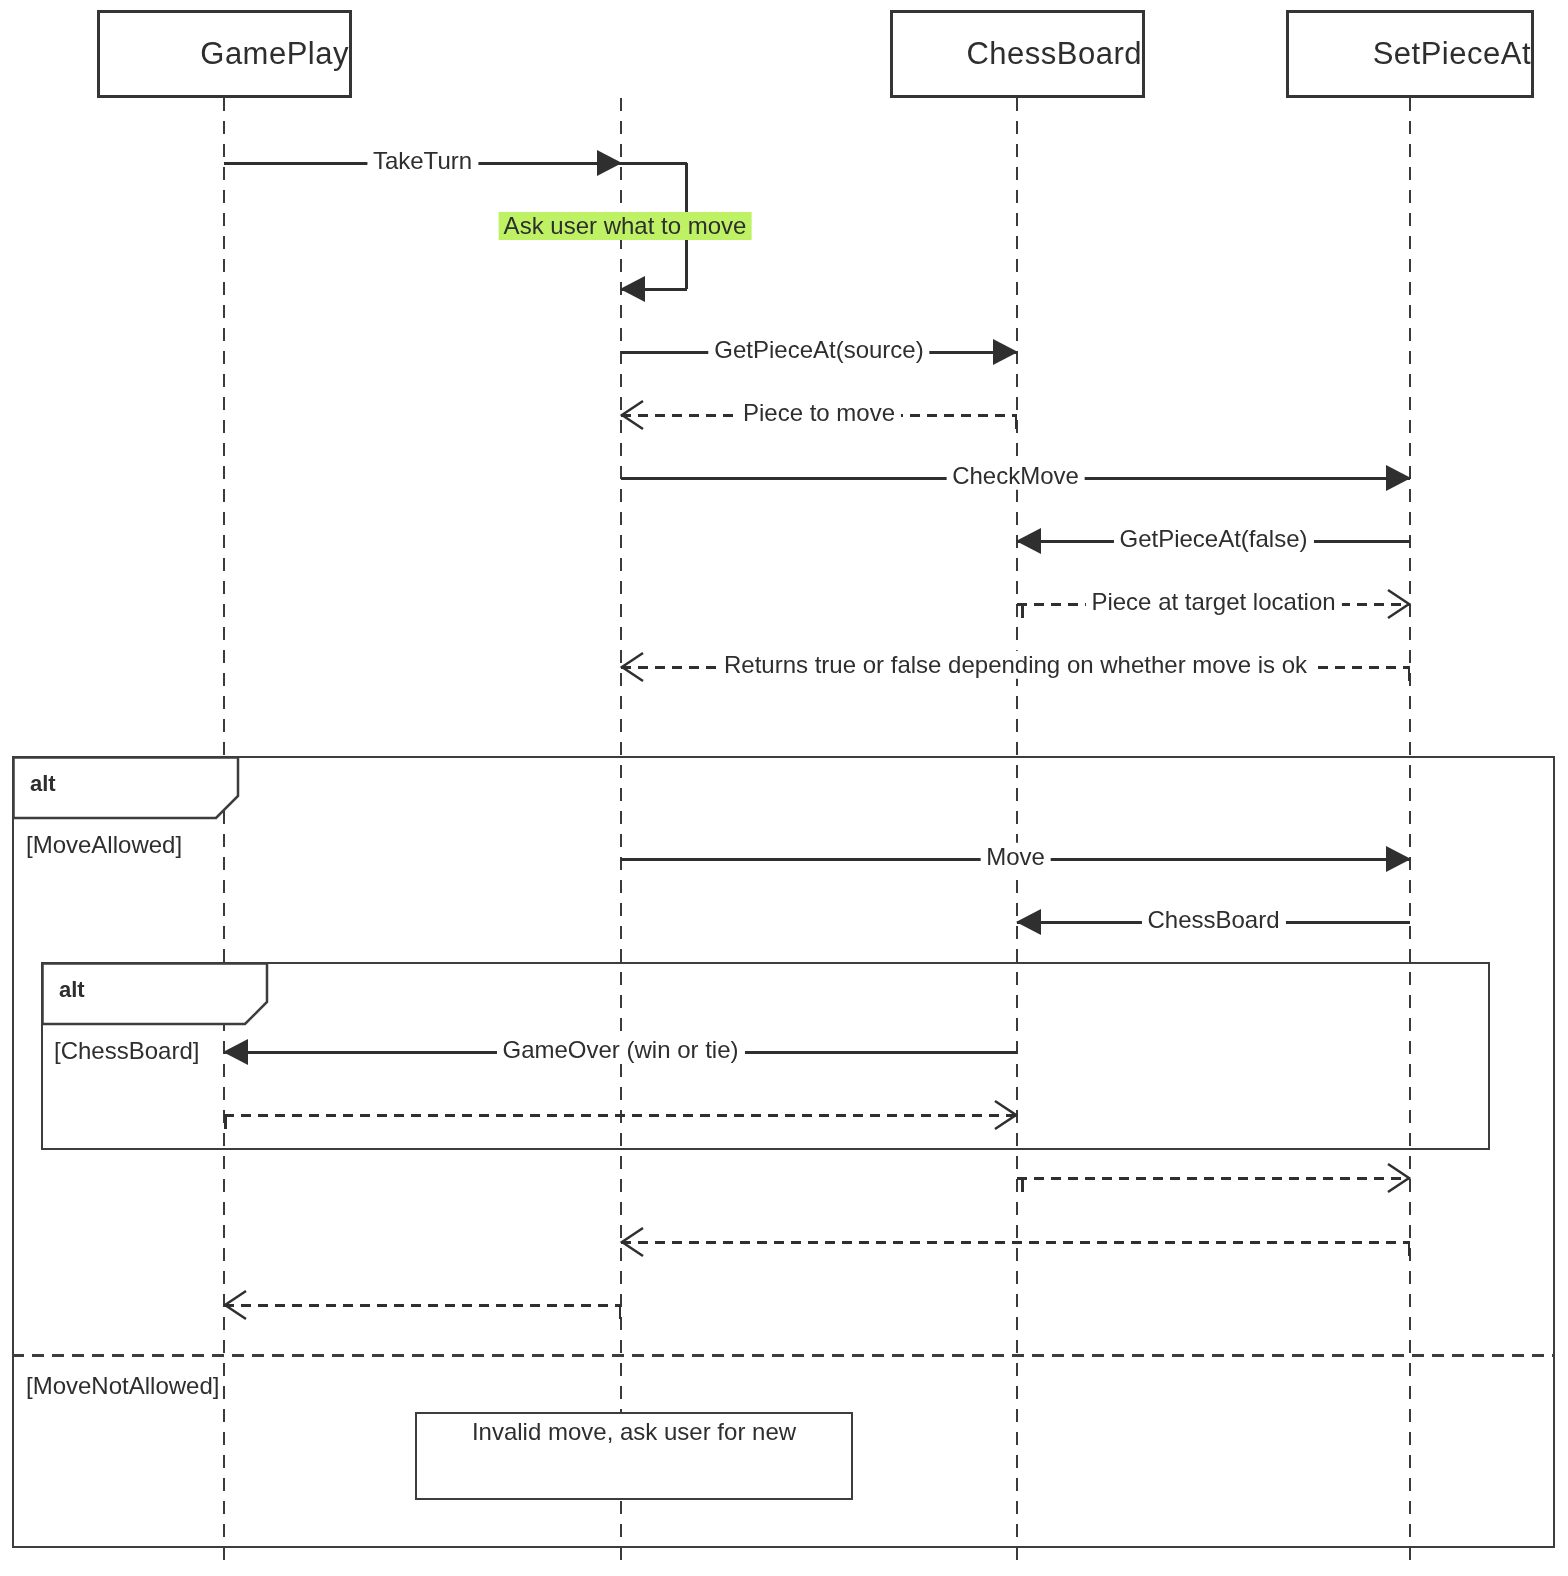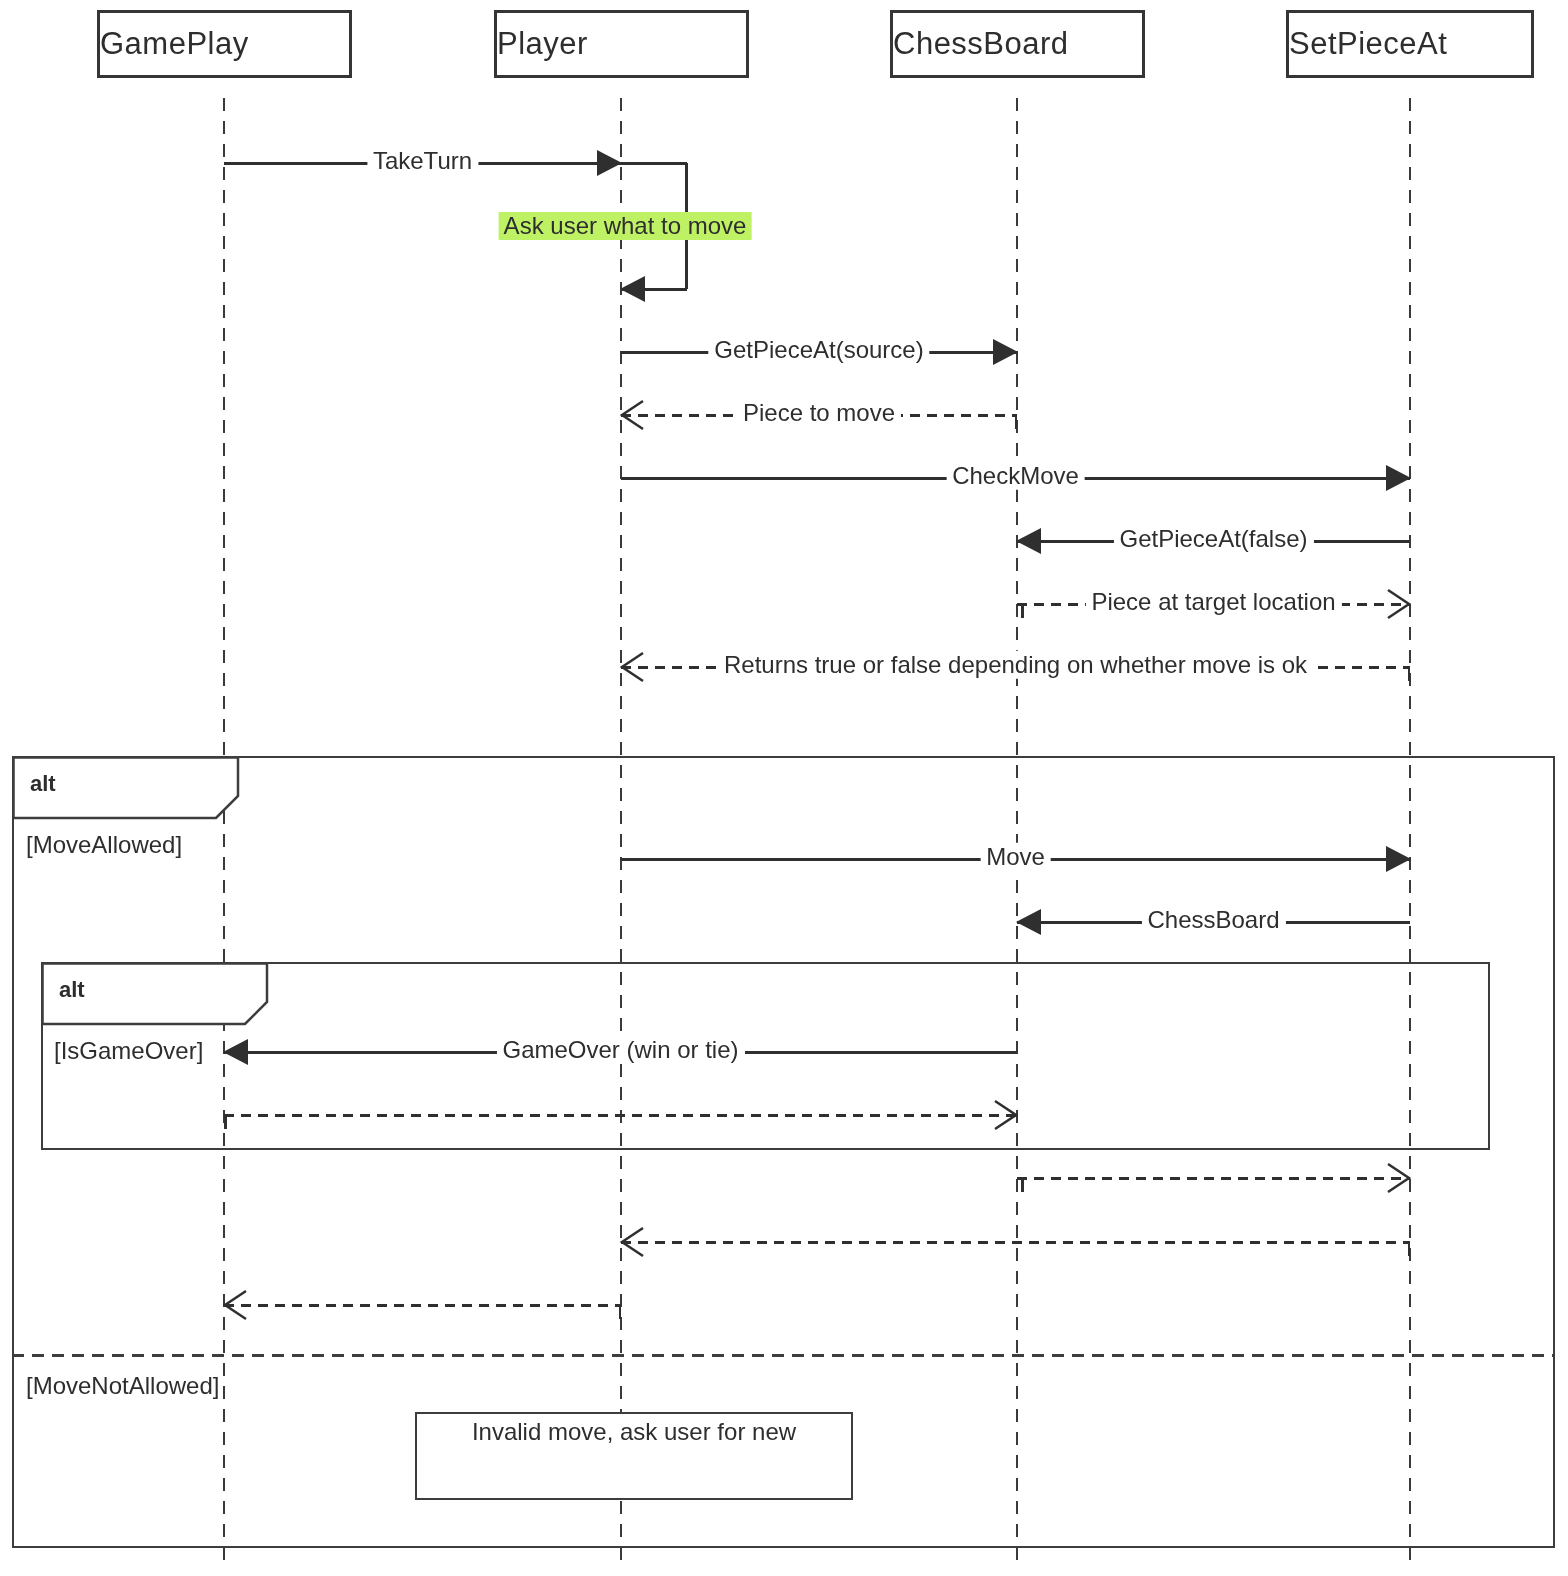--- a/index.html
+++ b/index.html
@@ -2,23 +2,23 @@
 <html><head>
 <meta charset="utf-8">
 <style>
   html,body { margin:0; padding:0; background:#ffffff; }
   #stage {
     position:relative; width:1568px; height:1576px; background:#fff;
     font-family:"Liberation Sans", sans-serif; color:#2e2e2e; overflow:hidden;
   }
   
   .actor {
-    position:absolute; top:10px; height:68px; box-sizing:border-box;
+    position:absolute; top:10px; height:88px; box-sizing:border-box;
     border:3px solid #353535; background:#fff;
-    display:flex; align-items:center; justify-content:flex-start;
+    display:flex; align-items:center; justify-content:flex-end;
     font-size:31px; letter-spacing:0.5px; z-index:3;
   }
   
   .lifeline {
     position:absolute; top:98px; height:1466px; width:2px; z-index:0;
     background:repeating-linear-gradient(180deg,#3a3a3a 0 13px, transparent 13px 23px);
   }
   
   .msg { position:absolute; height:0; z-index:2; }
   .line-solid { position:absolute; left:0; right:0; top:-1px; height:2.5px; background:#2f2f2f; }
@@ -63,23 +63,20 @@
 <div id="stage">
 
   <div class="lifeline" style="left:223px"></div>
   <div class="lifeline" style="left:620px"></div>
   <div class="lifeline" style="left:1016px"></div>
   <div class="lifeline" style="left:1409px"></div>
 
   <div class="actor" style="left:97px;width:255px">
     <span>GamePlay</span>
   </div>
-  <div class="actor" style="left:494px;width:255px">
-    <span>Player</span>
-  </div>
   <div class="actor" style="left:890px;width:255px">
     <span>ChessBoard</span>
   </div>
   <div class="actor" style="left:1286px;width:248px">
     <span>SetPieceAt</span>
   </div>
 
   <div class="frame" style="left:12px;top:756px;width:1543px;height:792px"></div>
   <svg class="pentagon" style="left:12px;top:756px" width="228" height="64">
     <path d="M1.5,1.5 H226 V40 L204,62 H1.5 Z" fill="#ffffff" stroke="#3d3d3d" stroke-width="2.5"></path>
@@ -87,21 +84,21 @@
   <span class="op-label" style="left:30px;top:771px">alt</span>
   <span class="guard" style="left:26px;top:831px">[MoveAllowed]</span>
   <div class="divider" style="left:12px;top:1354px;width:1543px"></div>
   <span class="guard" style="left:26px;top:1372px">[MoveNotAllowed]</span>
 
   <div class="frame" style="left:41px;top:962px;width:1449px;height:188px"></div>
   <svg class="pentagon" style="left:41px;top:962px" width="228" height="64">
     <path d="M1.5,1.5 H226 V40 L204,62 H1.5 Z" fill="#ffffff" stroke="#3d3d3d" stroke-width="2.5"></path>
   </svg>
   <span class="op-label" style="left:59px;top:977px">alt</span>
-  <span class="guard" style="left:54px;top:1037px">[IsGameOver]</span>
+  <span class="guard" style="left:54px;top:1037px">[ChessBoard]</span>
 
   <div class="msg" style="left:224px;top:163px;width:397px">
     <div class="line-solid"></div>
     <span class="ah ah-r"></span>
     <span class="lbl">TakeTurn</span>
   </div>
 
   <div class="msg" style="left:621px;top:163px;width:66px">
     <div class="line-solid"></div>
   </div>

